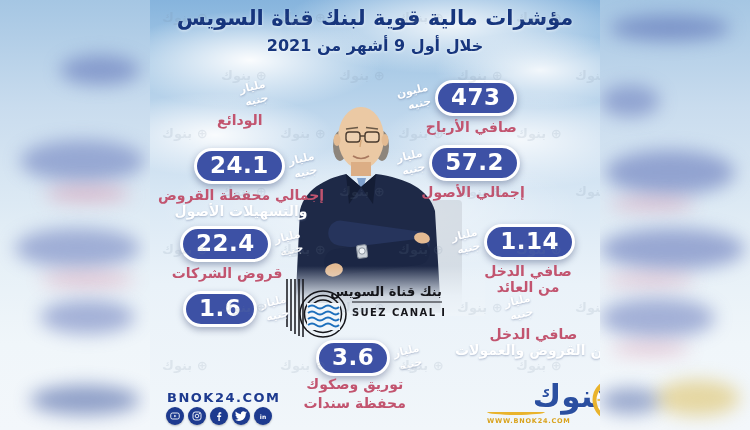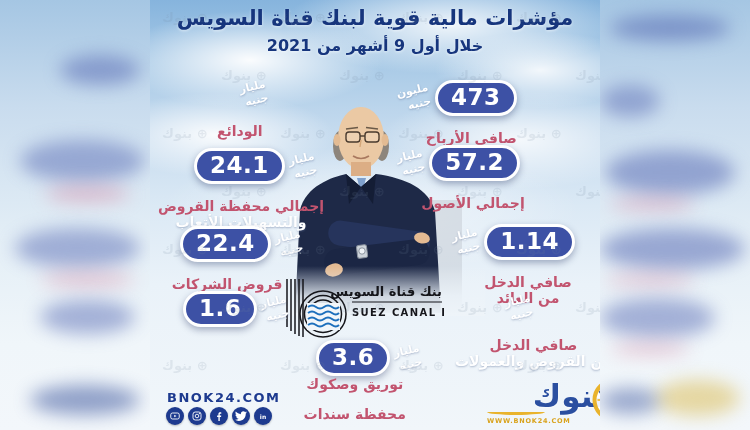--- a/index.html
+++ b/index.html
@@ -25,21 +25,21 @@
   .row{display:flex;align-items:center;gap:5px;}
   .r .row{flex-direction:row-reverse;}
   .pill{
     background:#3d51a5;border:3px solid #fff;border-radius:24px;color:#fff;
     font-weight:bold;font-size:23px;line-height:1.2;padding:1px 13px;
     box-shadow:0 3px 7px rgba(25,40,90,.35);letter-spacing:.5px;direction:ltr;
   }
   .unit{display:flex;flex-direction:column;align-items:flex-start;transform:rotate(-13deg);
     color:#fff;font-weight:bold;font-size:11px;line-height:1.3;
     text-shadow:0 1px 2px rgba(60,80,130,.35);direction:rtl;}
-  .lbl{font-weight:bold;font-size:14px;color:#c2546f;margin-top:14px;text-align:center;
+  .lbl{font-weight:bold;font-size:14px;color:#c2546f;margin-top:3px;text-align:center;
     direction:rtl;white-space:nowrap;line-height:1.2;}
   .lbl.l2{margin-top:0;}
   .lbl.white{color:#fff;text-shadow:0 1px 2px rgba(90,110,150,.45);}
   .ind:not(.r) .lbl{transform:translateX(-14px);}
   .r .lbl{transform:translateX(14px);}
   .i-profits{left:398px;top:80px;}
   .i-deposits{left:231px;top:80px;}
   .i-assets{left:398px;top:145px;}
   .i-loans{left:172px;top:148px;}
   .i-corporate{left:180px;top:226px;}
@@ -196,21 +196,21 @@
 
   <div class="ind i-loans">
     <div class="row">
       <div class="pill">24.1</div>
       <div class="unit">
         <span>مليار</span>
         <span>جنيه</span>
       </div>
     </div>
     <div class="lbl">إجمالي محفظة القروض</div>
-    <div class="lbl l2 white">والتسهيلات الأتعاب</div>
+    <div class="lbl l2 white">والتسهيلات الأصول</div>
   </div>
 
   <div class="ind i-corporate">
     <div class="row">
       <div class="pill">22.4</div>
       <div class="unit">
         <span>مليار</span>
         <span>جنيه</span>
       </div>
     </div>

